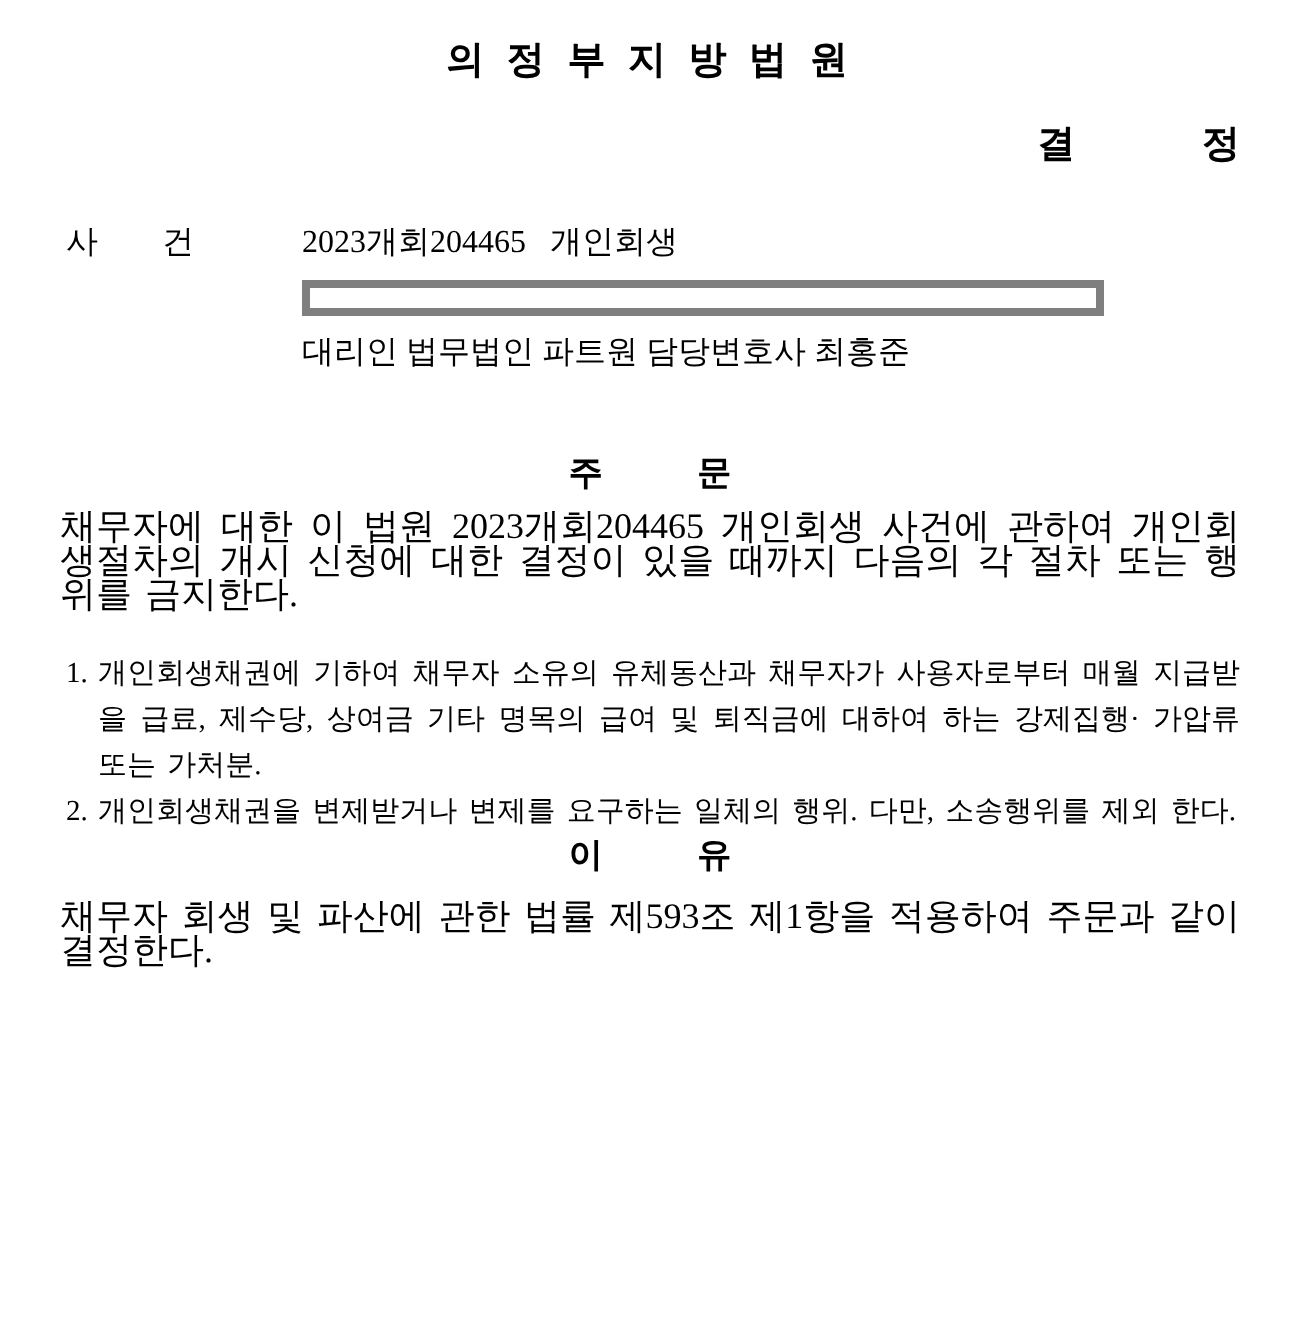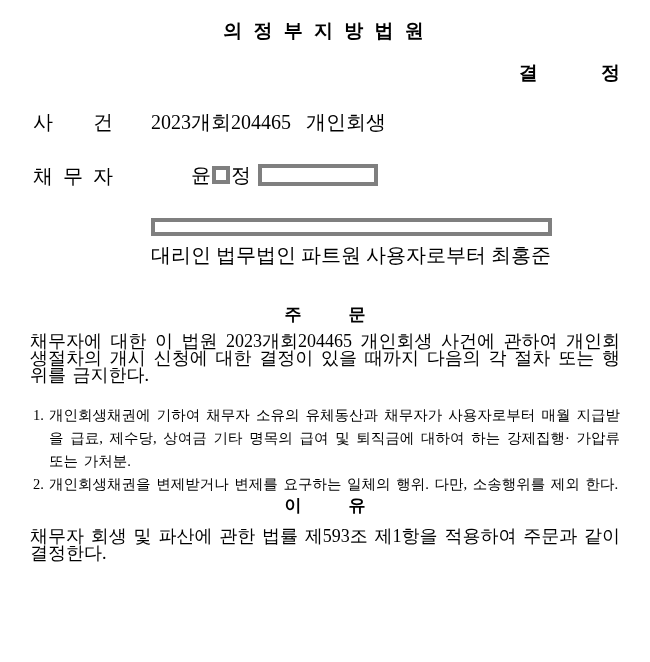--- a/index.html
+++ b/index.html
@@ -50,21 +50,21 @@
     line-height: 20px;
     white-space: pre;
   }
   .order-heading   { margin-top: 38px; }
   .reason-heading  { }
   
   .case-block { margin-top: 26px; }
   .case-row {
     display: flex;
     align-items: flex-start;
-    font-size: 20px;
+    font-size: 16px;
     line-height: 24px;
     margin-bottom: 5px;
   }
   .case-label {
     display: inline-block;
     width: 118px;
     margin-left: 3px;
     flex-shrink: 0;
     white-space: pre;
   }
@@ -139,35 +139,29 @@
 
   <h2 class="doc-title">결            정</h2>
 
   <div class="case-block">
 
     <div class="case-row">
       <span class="case-label">사        건</span>
       <span class="case-value">2023개회204465   개인회생</span>
     </div>
 
-    <div class="case-row debtor-row">
-      <span class="case-label">채  무  자</span>
-      <span class="case-value">
-        <span>윤</span><span class="redact redact-char" style="border-color: rgb(127, 127, 127);"></span><span>정</span><span class="redact redact-short" style="border-color: rgb(127, 127, 127);"></span>
-      </span>
-    </div>
 
     <div class="case-row">
       <span class="case-indent"></span>
       <span class="redact redact-long" style="border-color: rgb(127, 127, 127);"></span>
     </div>
 
     <div class="case-row">
       <span class="case-indent"></span>
-      <span class="case-value">대리인 법무법인 파트원 사용자로부터 최홍준</span>
+      <span class="case-value">대리인 법무법인 파트원 담당변호사 최홍준</span>
     </div>
 
   </div>
 
   <h3 class="section-heading order-heading">주          문</h3>
 
   <p class="body-para">채무자에 대한 이 법원 2023개회204465 개인회생 사건에 관하여 개인회생절차의 개시 신청에 대한 결정이 있을 때까지 다음의 각 절차 또는 행위를 금지한다.</p>
 
   <div class="order-list">
     <div class="list-item">

